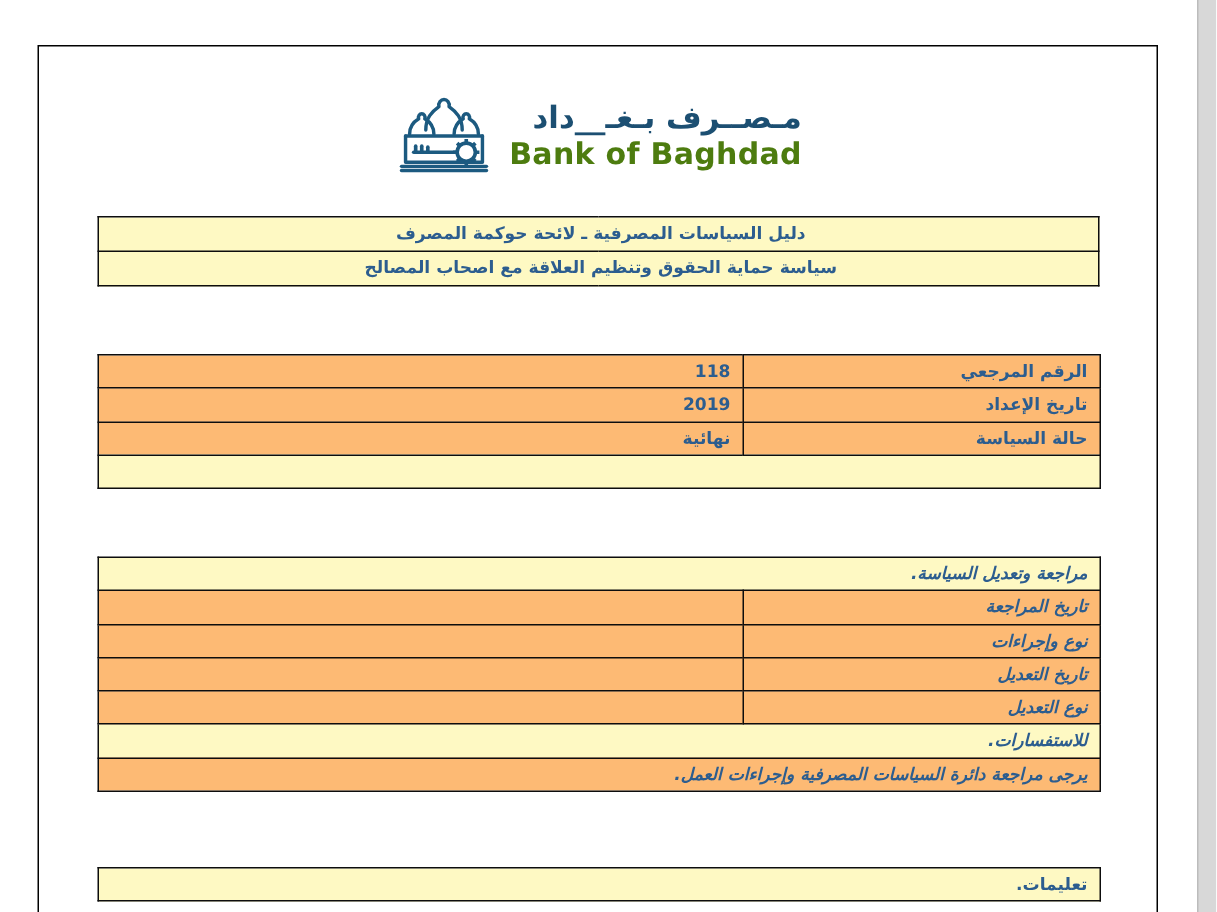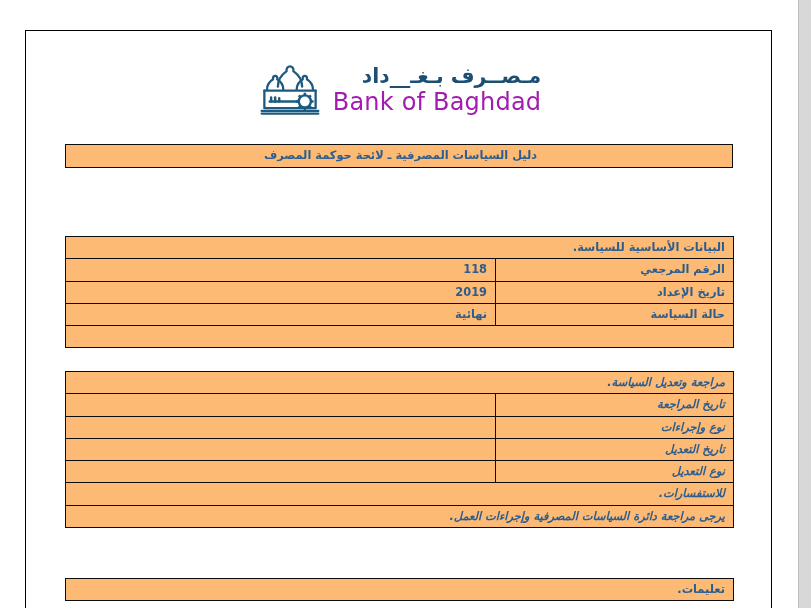--- a/index.html
+++ b/index.html
@@ -84,23 +84,23 @@
     font-weight: 700;
     color: #1c4f72;
     letter-spacing: 0.5px;
     direction: rtl;
     text-align: right;
     margin-bottom: 3px;
     white-space: nowrap;
   }
   .logo-en {
     font-family: "DejaVu Sans", sans-serif;
-    font-size: 24px;
-    font-weight: 400;
-    color: #a21caf;
+    font-size: 20px;
+    font-weight: 700;
+    color: #4d7c0f;
     letter-spacing: 0.2px;
     white-space: nowrap;
   }
 
   
   .doc-table {
     position: absolute;
     border-collapse: collapse;
     table-layout: fixed;
     width: 668px;
@@ -113,21 +113,21 @@
     font-size: 11.4px;
     font-weight: 700;
     color: #2c5d8f;
     text-align: right;
     vertical-align: middle;
     direction: rtl;
     line-height: 1.25;
     background: #fdba74;
   }
   .doc-table td.shaded {
-    background: #fdba74;
+    background: #fef9c3;
     padding-left: 11px;
   }
   .doc-table td.center {
     text-align: center;
   }
 
   #title-table { top: 113px; }
   #title-table td { height: 15px; }
 
   #basic-table { top: 205px; }
@@ -197,32 +197,32 @@
             <span class="logo-en">Bank of Baghdad</span>
           </span>
         </div>
       </div>
 
       <table class="doc-table" id="title-table">
         <tbody>
           <tr>
             <td class="shaded center" colspan="2">دليل السياسات المصرفية ـ لائحة حوكمة المصرف</td>
           </tr>
+          <tr>
+            <td class="shaded center" colspan="2">سياسة حماية الحقوق وتنظيم العلاقة مع اصحاب المصالح</td>
+          </tr>
         </tbody>
       </table>
 
       <table class="doc-table" id="basic-table">
         <colgroup>
           <col class="col-label">
           <col class="col-value">
         </colgroup>
         <tbody>
-          <tr class="row-h-head">
-            <td class="shaded" colspan="2">البيانات الأساسية للسياسة.</td>
-          </tr>
           <tr class="row-h-data">
             <td>الرقم المرجعي</td>
             <td>118</td>
           </tr>
           <tr class="row-h-data">
             <td>تاريخ الإعداد</td>
             <td>2019</td>
           </tr>
           <tr class="row-h-data">
             <td>حالة السياسة</td>

